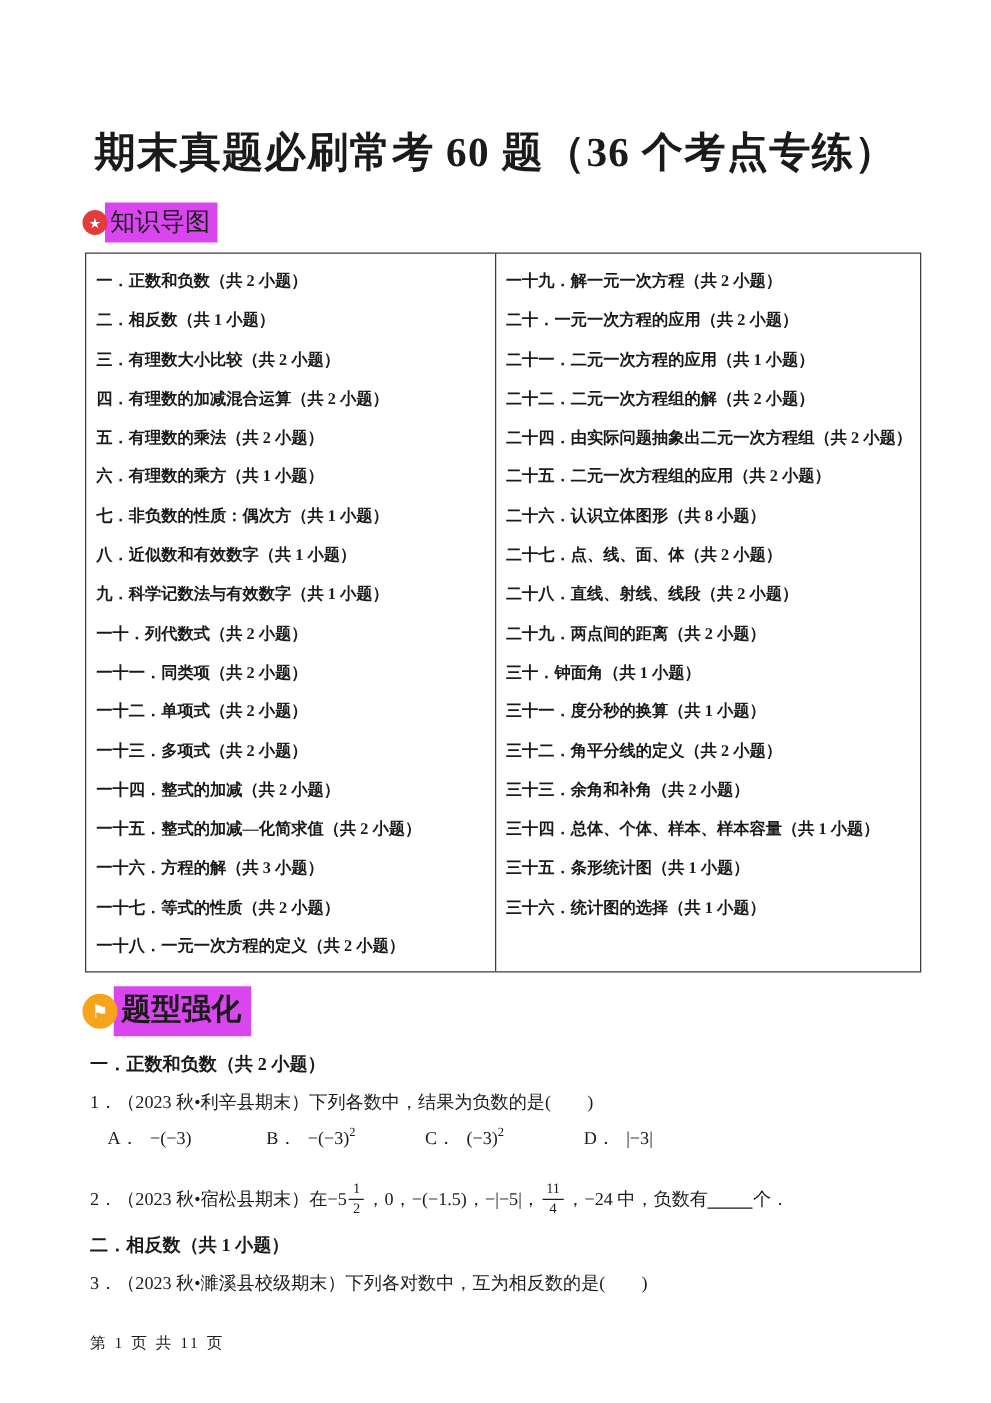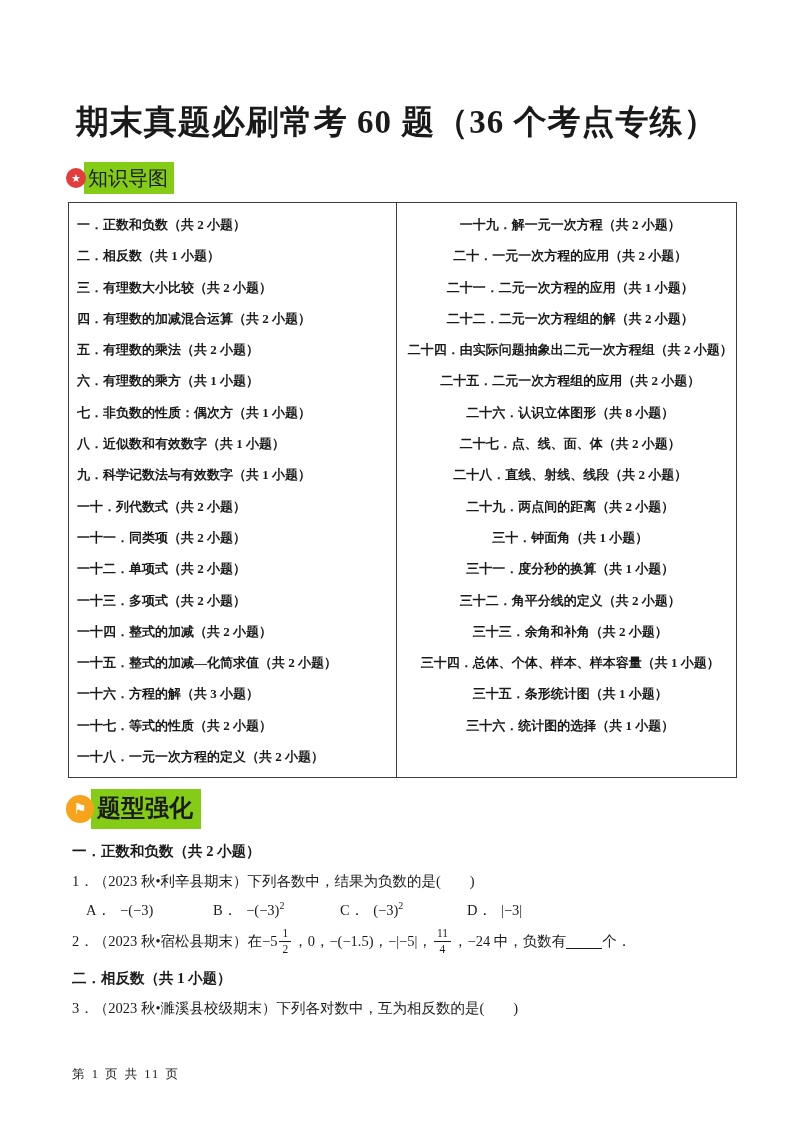--- a/index.html
+++ b/index.html
@@ -27,51 +27,51 @@
   .label-row { display: flex; align-items: center; margin-left: 66px; }
   .label-row.km { margin-top: 17px; }
   .label-row.ex { margin-top: 11px; }
   .circle-icon {
     display: inline-flex; align-items: center; justify-content: center;
     border-radius: 50%; color: #ffffff; flex: 0 0 auto;
     font-family: "DejaVu Sans", sans-serif;
   }
   .circle-icon.star { width: 20px; height: 20px; background: #e23c3c; font-size: 11px; margin-right: -2px; z-index: 2; }
   .circle-icon.flag { width: 28px; height: 28px; background: #f7a31b; font-size: 15px; margin-right: -3px; z-index: 2; }
-  .hl { background: #84cc16; display: inline-block; }
+  .hl { background: #d946ef; display: inline-block; }
   .km-label { font-size: 20px; padding: 3px 6px 3px 4px; line-height: 1.3; }
   .ex-label { font-size: 24px; font-weight: 700; padding: 4px 8px 5px 6px; line-height: 1.3; }
 
   
   .toc-table {
     margin: 8px 56px 0 68px;
     width: 669px; height: 576px;
     border: 1px solid #3c3c3c;
     display: flex;
   }
   .toc-col { padding: 6px 0 6px 8px; }
   .toc-col.left  { width: 328px; border-right: 1px solid #3c3c3c; }
-  .toc-col.right { width: 340px; text-align: center; }
+  .toc-col.right { width: 340px; }
   .toc-item {
     height: 31.3px; line-height: 31.3px;
     font-size: 13px; font-weight: 700;
     white-space: nowrap; overflow: hidden;
   }
 
   
   .practice { margin-left: 72px; margin-right: 56px; }
   .sec-heading { font-size: 14.5px; font-weight: 700; margin-top: 13px; }
   .q-text { font-size: 14.5px; margin-top: 11px; }
   .options { display: flex; margin: 10px 0 0 14px; font-size: 14.5px; gap: 12px; }
   .option { width: 115px; white-space: nowrap; }
   .option:last-child { width: auto; }
   .opt-label { margin-right: 9px; }
   sup.exp { font-size: 10px; vertical-align: super; line-height: 0; }
 
-  .q2-line { font-size: 14.5px; margin-top: 6px; display: flex; align-items: center; flex-wrap: nowrap; white-space: nowrap; }
+  .q2-line { font-size: 14.5px; margin-top: 24px; display: flex; align-items: center; flex-wrap: nowrap; white-space: nowrap; }
   .frac {
     display: inline-flex; flex-direction: column; align-items: center;
     font-size: 11.5px; line-height: 1.25; vertical-align: middle; margin: 0 2px;
   }
   .frac .num { border-bottom: 1px solid #1a1a1a; padding: 0 3px; }
   .frac .den { padding: 0 3px; }
   .blank { display: inline-block; width: 36px; border-bottom: 1px solid #1a1a1a; height: 16px; }
 
   
   .footer {

